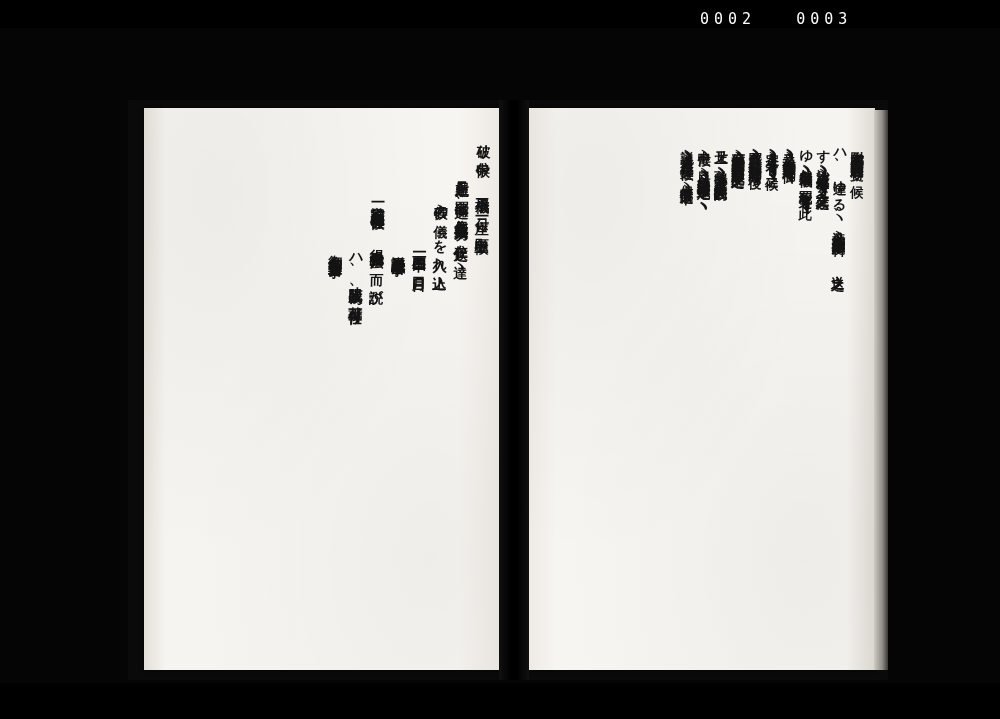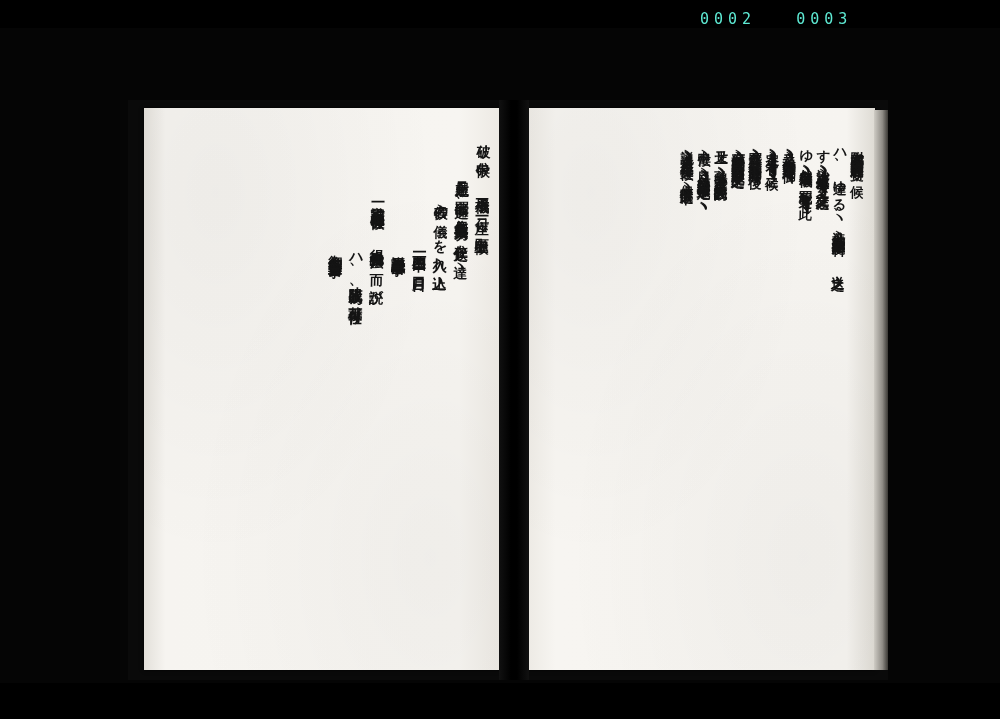--- a/index.html
+++ b/index.html
@@ -21,21 +21,21 @@
     background: #000;
   }
 
   
   .frame-numbers {
     position: absolute;
     top: 10px;
     left: 700px;
     width: 250px;
     height: 22px;
-    color: #5eead4;
+    color: #ffffff;
     font-family: "DejaVu Sans Mono", monospace;
     font-size: 15px;
     letter-spacing: 5px;
     white-space: nowrap;
   }
   .frame-numbers span { margin-right: 26px; }
 
   
   .surface {
     position: absolute;

